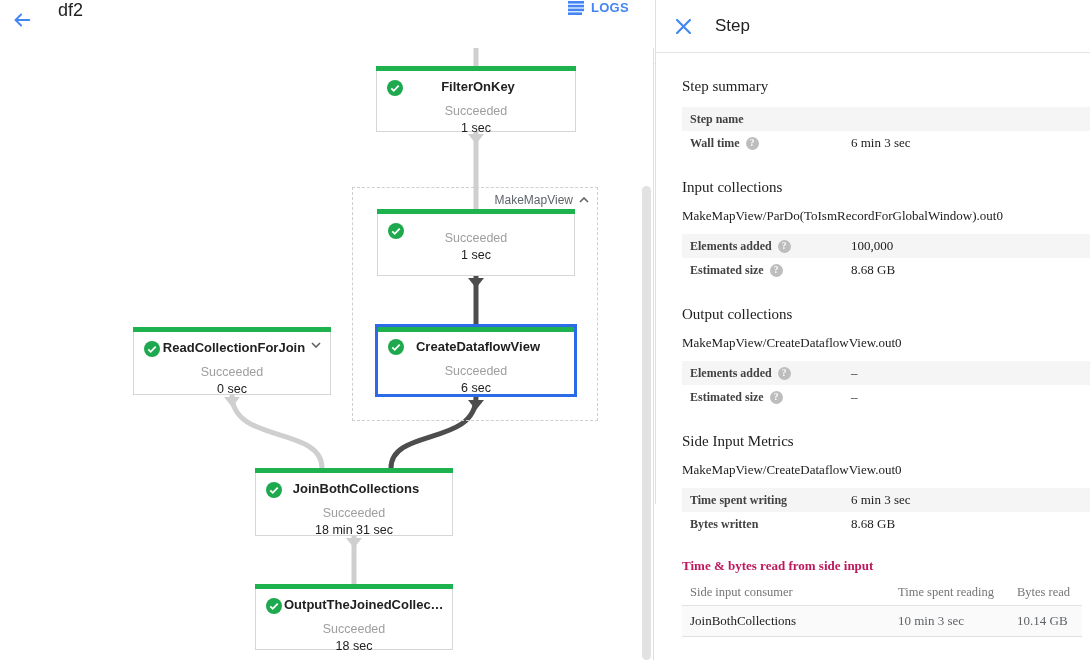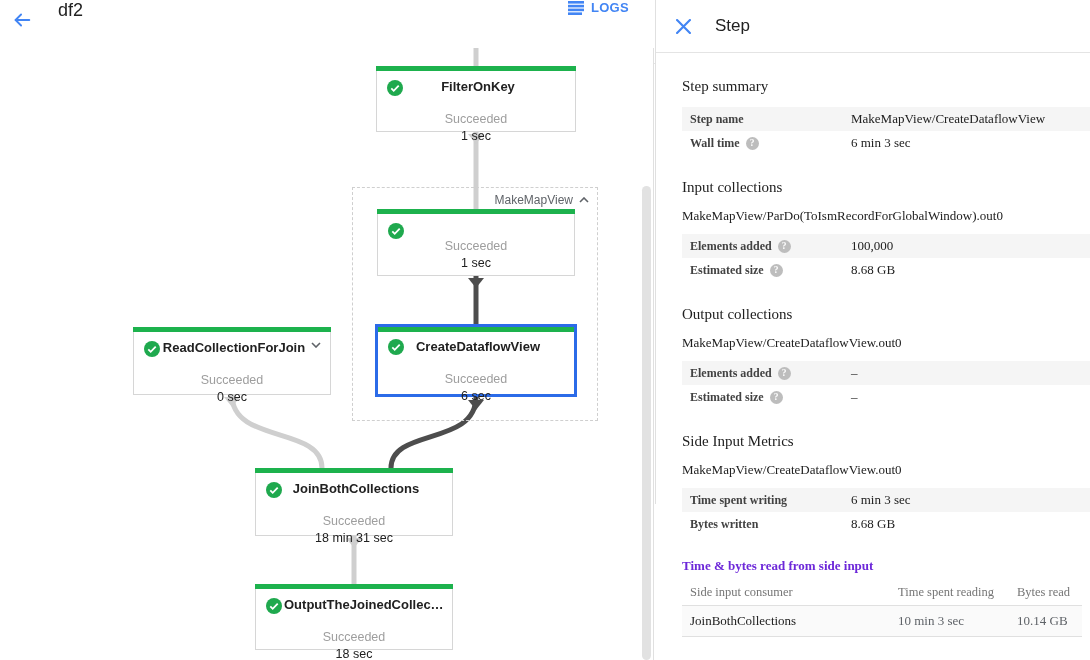--- a/index.html
+++ b/index.html
@@ -24,21 +24,21 @@
                border:1px dashed #cfcfcf; }
   .group-label { position:absolute; right:8px; top:5px; display:flex; align-items:center; gap:6px;
                  font-size:12px; color:#5f6368; cursor:pointer; }
 
   .node { position:absolute; background:#fff; border:1px solid #d6d6d6; text-align:center;
           cursor:pointer; }
   .node .bar { position:absolute; top:-1px; left:-1px; right:-1px; height:5px; background:#1db24d; }
   .node .content { padding-top:12px; }
   .node .n-title { font-size:13px; font-weight:bold; color:#212121; line-height:16px;
                    white-space:nowrap; overflow:hidden; padding:0 24px 0 28px; }
-  .node .n-status { font-size:12.5px; color:#9e9e9e; margin-top:17px; line-height:15px; }
+  .node .n-status { font-size:12.5px; color:#9e9e9e; margin-top:9px; line-height:15px; }
   .node .n-time { font-size:12.5px; color:#212121; margin-top:2px; line-height:15px; }
   .node .check { position:absolute; left:10px; top:13px; width:16px; height:16px; }
   .node .node-chevron { position:absolute; right:9px; top:14px; }
 
   .n-filter { left:376px; top:18px;  width:200px; height:66px; }
   .n-pardo  { left:377px; top:161px; width:198px; height:67px; }
   .n-create { left:375px; top:276px; width:202px; height:73px; border:3px solid #2b6be8; }
   .n-create .bar { top:0; left:0; right:0; }
   .n-create .content { }
   .n-create .check { top:12px; }
@@ -65,21 +65,21 @@
 
   .kv-row { display:flex; align-items:center; height:24px; font-size:13px; }
   .kv-row.alt { background:#f5f5f5; }
   .kv-label { flex:0 0 169px; padding-left:8px; font-size:12px; font-weight:bold; color:#424242;
               display:flex; align-items:center; }
   .kv-value { color:#212121; }
   .help { display:inline-flex; width:13px; height:13px; border-radius:50%; background:#bdbdbd;
           color:#fff; font-size:9.5px; font-weight:bold; align-items:center; justify-content:center;
           margin-left:6px; cursor:pointer; }
 
-  .tbl-heading { font-size:13px; font-weight:bold; color:#6d28d9; margin-top:22px; }
+  .tbl-heading { font-size:13px; font-weight:bold; color:#be185d; margin-top:22px; }
   .si-table { width:400px; margin-top:6px; }
   .si-hrow { display:flex; align-items:center; height:26px; border-bottom:1px solid #e0e0e0;
              font-size:12.5px; color:#757575; }
   .si-drow { display:flex; align-items:center; height:31px; border-bottom:1px solid #e0e0e0;
              font-size:13px; background:#fafafa; }
   .si-c1 { flex:0 0 216px; padding-left:8px; }
   .si-c2 { flex:0 0 119px; }
   .si-c3 { flex:1; }
   .si-drow .si-c1 { color:#212121; }
   .si-drow .si-c2, .si-drow .si-c3 { color:#5f6368; }
@@ -224,21 +224,20 @@
     <div class="panel-title">Step</div>
   </div>
 
   <div class="panel-body">
 
     <h2 class="sec-heading h-summary">Step summary</h2>
     <div class="kv-row alt">
       <div class="kv-label">
           <span>Step name</span>
         </div>
-      <div class="kv-value">MakeMapView/CreateDataflowView</div>
     </div>
     <div class="kv-row">
       <div class="kv-label">
           <span>Wall time</span>
           <span class="help">?</span>
         </div>
       <div class="kv-value">6 min 3 sec</div>
     </div>
 
     <h2 class="sec-heading h-sec">Input collections</h2>

